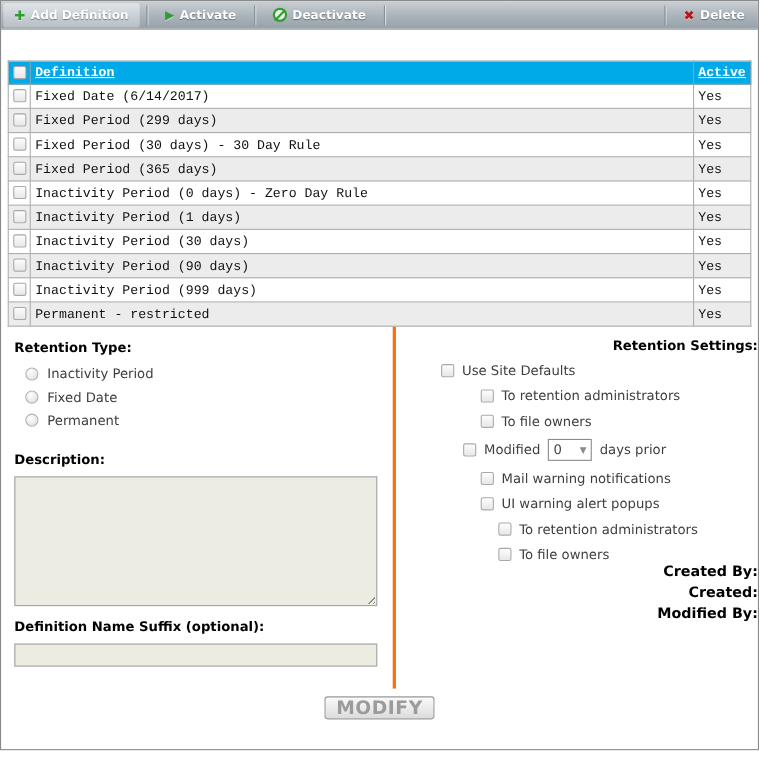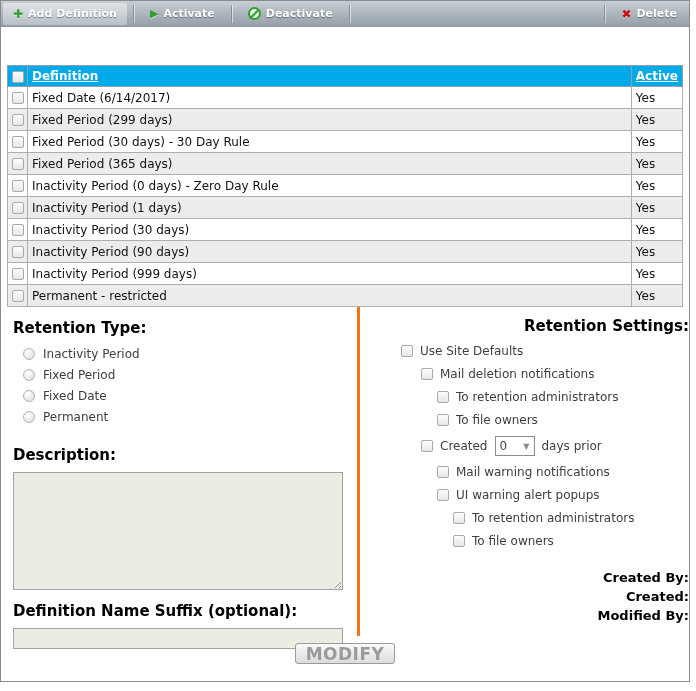--- a/index.html
+++ b/index.html
@@ -12,49 +12,49 @@
   .tb-btn.hl { background:linear-gradient(#dfe4e7,#b7bfc5); border-radius:2px; }
   .tb-sep { width:1px; height:18px; background:#87909  6; background:#87_9; background:#868f96; box-shadow:1px 0 0 rgba(255,255,255,.55); margin:0 6px; }
   .tb-spacer { flex:1; }
   .ic-plus { color:#2f9e2f; font-size:12px; font-weight:bold; text-shadow:0 1px 0 rgba(255,255,255,.5); }
   .ic-play { color:#2f9e2f; font-size:11px; text-shadow:0 1px 0 rgba(255,255,255,.5); }
   .ic-deact { position:relative; width:13px; height:13px; border:2px solid #2f9e2f; border-radius:50%; background:#e6f4e6; }
   .ic-deact::after { content:""; position:absolute; left:-2px; top:3.5px; width:13px; height:2px; background:#2f9e2f; transform:rotate(-45deg); }
   .ic-x { color:#c11212; font-size:12px; font-weight:bold; text-shadow:0 1px 0 rgba(255,255,255,.45); }
 
   
-  .table-wrap { margin:38px 6px 0 6px; }
+  .table-wrap { margin:28px 6px 0 6px;font-family:Liberation Mono, monospace; }
   table { width:100%; border-collapse:collapse; font-size:12px; color:#111; }
   th,td { border:1px solid #aeaeae; height:22px; padding:0 4px; text-align:left; font-weight:normal; }
   thead th { background:#00a9e8; color:#fff; font-weight:bold; text-decoration:underline; height:21px; border-color:#8fa0a8; }
   .col-cb { width:20px; text-align:center; padding:0; }
   .col-active { width:46px; }
   tbody tr:nth-child(even) td { background:#ececec; }
   .cb { display:inline-block; width:12px; height:12px; border:1px solid #a9a9a9; border-radius:2px; background:linear-gradient(#fdfdfd,#e7e7e7); vertical-align:middle; }
 
   
   .form-area { display:flex; height:329px; }
   .form-left { width:356px; padding:12px 14px 0 12px; }
   .form-right { flex:1; border-left:3px solid #f97316; padding:10px 0 0 18px;text-align:right; }
-  .flabel { font-size:15px; font-weight:bold; color:#000; }
+  .flabel { font-size:12px; font-weight:bold; color:#000; }
   .radio-group { margin:10px 0 0 10px; }
   .radio-row { display:flex; align-items:center; gap:8px; margin-bottom:7px; }
   .radio { width:12px; height:12px; border:1px solid #b3b3b3; border-radius:50%; background:radial-gradient(circle at 35% 30%, #ffffff, #dadada); }
   .ctl-label { font-size:12px; color:#3e3e3e; }
   .desc-label { margin-top:22px; }
   .textarea { position:relative; margin-top:8px; width:330px; height:118px; background:#ecece2; border:1px solid #a3a3a3; }
   .resize-handle { position:absolute; right:1px; bottom:1px; width:9px; height:9px; background:repeating-linear-gradient(135deg, transparent, transparent 2px, #8f8f8f 2px, #8f8f8f 3px); clip-path:polygon(100% 0, 100% 100%, 0 100%); }
   .suffix-label { margin-top:12px; }
   .text-input { margin-top:8px; width:330px; height:21px; background:#ecece2; border:1px solid #a3a3a3; }
 
   .set-row { display:flex; align-items:center; gap:7px; margin-top:9px;padding-left:19px; }
   .i1 { margin-left:4px; } .i2 { margin-left:24px; } .i3 { margin-left:40px; } .i4 { margin-left:56px; }
   .select { width:40px; height:20px; border:1px solid #8b8b8b; background:#fff; display:inline-flex; align-items:center; justify-content:space-between; padding:0 4px; font-size:12px; color:#444; }
   .select .arr { font-size:8px; color:#8a8a8a; }
-  .meta { margin-top:20px; }
+  .meta { margin-top:0; }
   .meta div { font-size:13px; font-weight:bold; color:#000; line-height:19px; }
 
   
   .footer { display:flex; justify-content:center; padding-top:7px; }
   .modify-btn { min-width:66px; height:21px; border:1px solid #9a9a9a; border-radius:3px; background:linear-gradient(#fafafa,#dcdcdc); color:#9b9b9b; font-family:inherit; font-size:17px; font-weight:bold; letter-spacing:.5px; padding:0 10px; }
 </style>
 </head>
 <body>
 
 <div class="frame">
@@ -150,24 +150,20 @@
   <div class="form-area">
     <div class="form-left">
       <div class="flabel">Retention Type:</div>
       <div class="radio-group">
         <div class="radio-row">
           <span class="radio"></span>
           <span class="ctl-label">Inactivity Period</span>
         </div>
         <div class="radio-row">
           <span class="radio"></span>
-          <span class="ctl-label">Fixed Period</span>
-        </div>
-        <div class="radio-row">
-          <span class="radio"></span>
           <span class="ctl-label">Fixed Date</span>
         </div>
         <div class="radio-row">
           <span class="radio"></span>
           <span class="ctl-label">Permanent</span>
         </div>
       </div>
       <div class="flabel desc-label">Description:</div>
       <div class="textarea">
         <span></span>
@@ -179,35 +175,31 @@
       </div>
     </div>
 
     <div class="form-right">
       <div class="flabel">Retention Settings:</div>
 
       <div class="set-row i1">
         <span class="cb"></span>
         <span class="ctl-label">Use Site Defaults</span>
       </div>
+      <div class="set-row i3">
+        <span class="cb"></span>
+        <span class="ctl-label">To retention administrators</span>
+      </div>
+      <div class="set-row i3">
+        <span class="cb"></span>
+        <span class="ctl-label">To file owners</span>
+      </div>
       <div class="set-row i2">
         <span class="cb"></span>
-        <span class="ctl-label">Mail deletion notifications</span>
-      </div>
-      <div class="set-row i3">
-        <span class="cb"></span>
-        <span class="ctl-label">To retention administrators</span>
-      </div>
-      <div class="set-row i3">
-        <span class="cb"></span>
-        <span class="ctl-label">To file owners</span>
-      </div>
-      <div class="set-row i2">
-        <span class="cb"></span>
-        <span class="ctl-label">Created</span>
+        <span class="ctl-label">Modified</span>
         <span class="select">
           <span>0</span>
           <span class="arr">▼</span>
         </span>
         <span class="ctl-label">days prior</span>
       </div>
       <div class="set-row i3">
         <span class="cb"></span>
         <span class="ctl-label">Mail warning notifications</span>
       </div>

